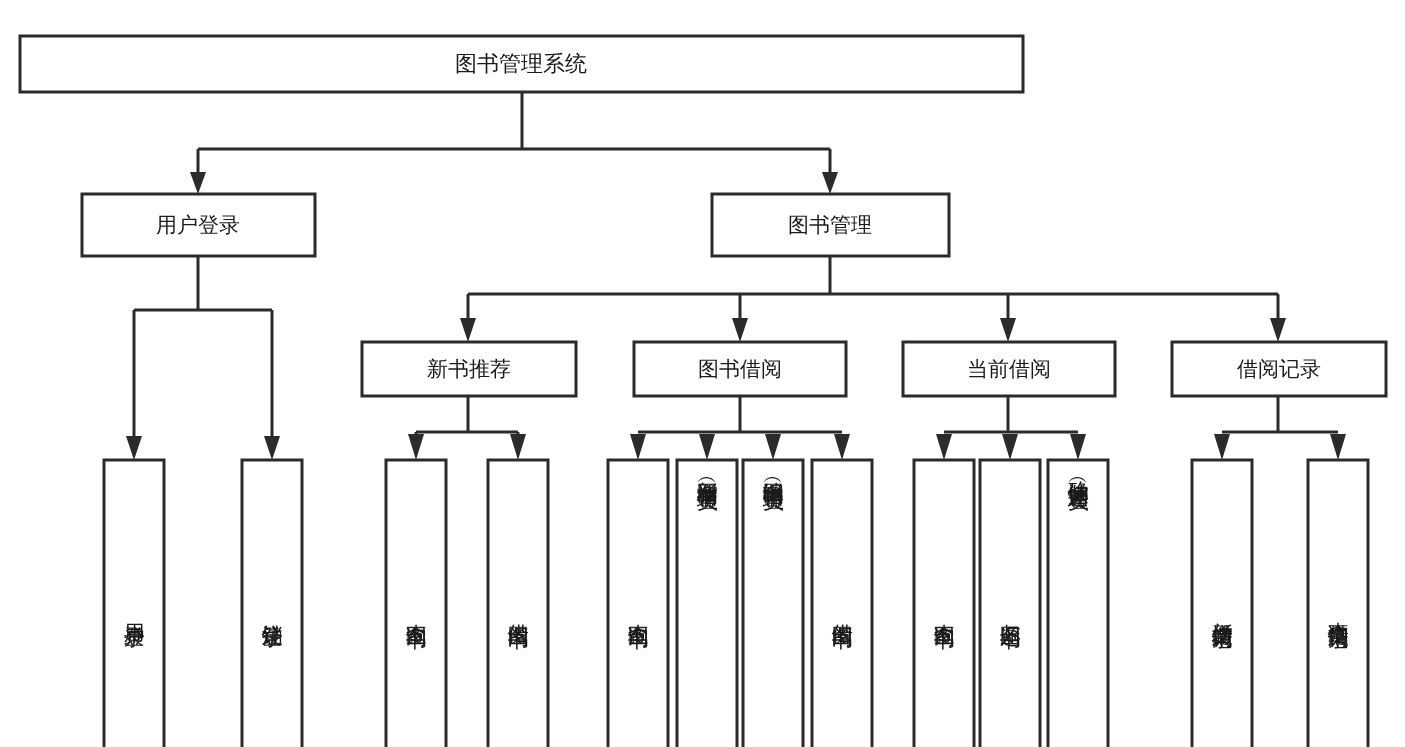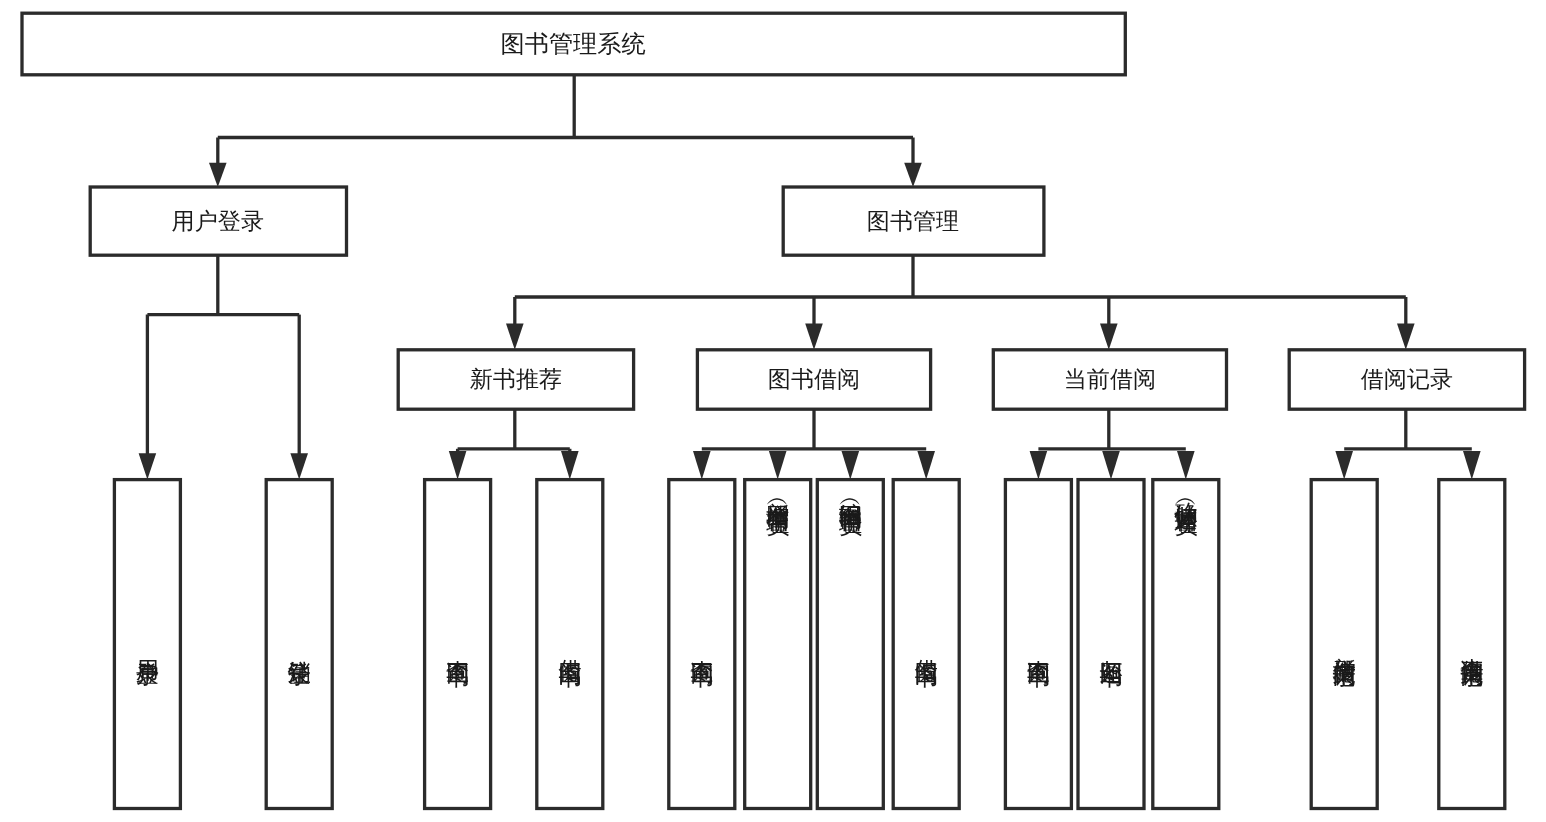--- a/index.html
+++ b/index.html
@@ -11,20 +11,21 @@
     width: 1405px;
     height: 747px;
     overflow: hidden;
     font-family: "DejaVu Sans", "Liberation Sans", sans-serif;
   }
   #diagram-root {
     position: relative;
     width: 1405px;
     height: 596px;
     background: #ffffff;
+    margin-top: 24px;
   }
   svg#tree-svg {
     position: absolute;
     left: 0;
     top: 0;
     width: 1405px;
     height: 747px;
     display: block;
   }
   .node-rect {

